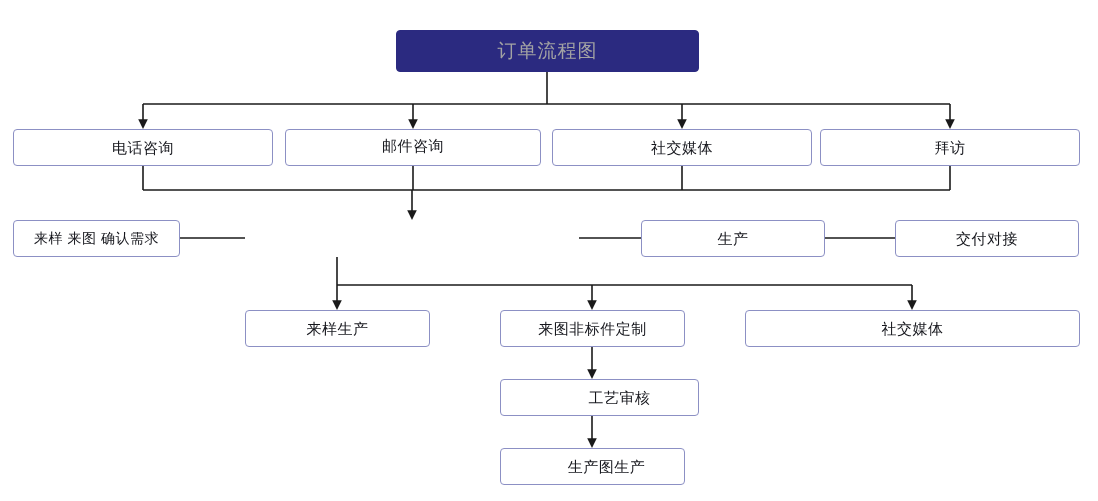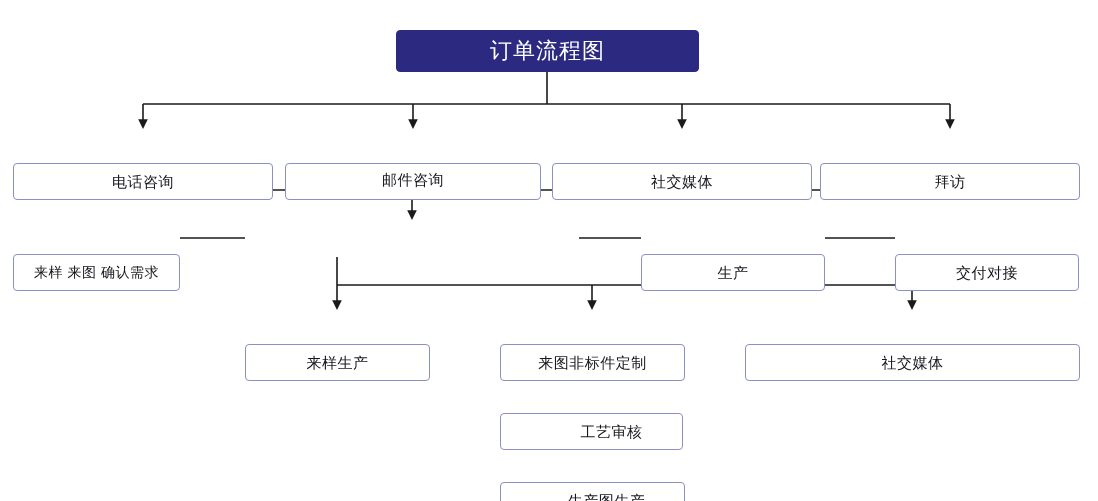--- a/index.html
+++ b/index.html
@@ -25,30 +25,29 @@
     justify-content: center;
     border-radius: 4px;
     font-size: 15px;
     line-height: 1.2;
     letter-spacing: 0.5px;
     text-align: center;
     white-space: nowrap;
   }
   .node.title {
     background: #2b2a80;
-    color: #ffffff;
+    color: #a3a3a3;
     border: 1px solid #2b2a80;
-    font-size: 22px;
+    font-size: 19px;
     letter-spacing: 1px;
   }
   .node.box {
     background: #ffffff;
     color: #15161c;
     border: 1px solid #8c90c4;
-    margin-top: 34px;
   }
   svg.edges {
     position: absolute;
     left: 0;
     top: 0;
     width: 1098px;
     height: 501px;
   }
 </style>
 </head>
@@ -118,17 +117,17 @@
   <div class="node box" style="left:641px; top:220px; width:184px; height:37px;">生产</div>
 
   <div class="node box" style="left:245px; top:310px; width:185px; height:37px;">来样生产</div>
 
   <div class="node box" style="left:895px; top:220px; width:184px; height:37px;">交付对接</div>
 
   <div class="node box" style="left:500px; top:310px; width:185px; height:37px;">来图非标件定制</div>
 
   <div class="node box" style="left:745px; top:310px; width:335px; height:37px;">社交媒体</div>
 
-  <div class="node box" style="left:500px; top:379px; width:183px; height:37px;padding-left:40px;">工艺审核</div>
+  <div class="node box" style="left:500px; top:379px; width:199px; height:37px;padding-left:40px;">工艺审核</div>
 
   <div class="node box" style="left:500px; top:448px; width:185px; height:37px;padding-left:28px;">生产图生产</div>
 
 </div>
 
 </body></html>

